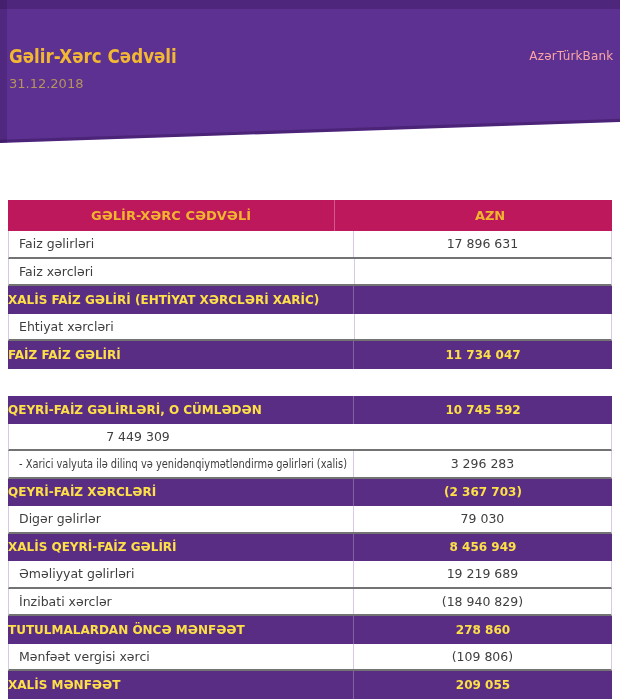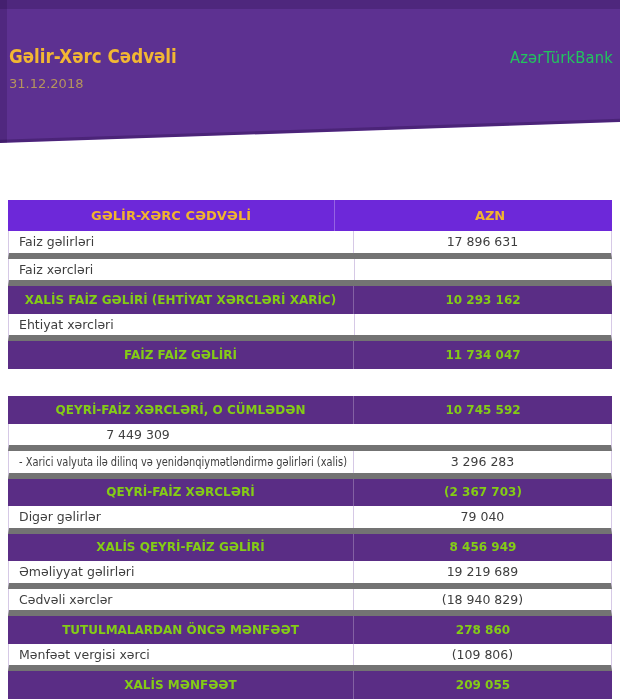--- a/index.html
+++ b/index.html
@@ -18,43 +18,43 @@
   .banner-top-shade   { position:absolute; top:0; left:0; width:100%; height:9px;  background:rgba(28,6,54,0.22); }
   .banner-left-shade  { position:absolute; top:0; left:0; width:7px;  height:100%; background:rgba(28,6,54,0.20); }
   .banner-diagonal-shade {
     position:absolute; left:-4px; top:139.5px; width:660px; height:3px;
     background:rgba(34,8,62,0.30);
     transform:rotate(-1.94deg); transform-origin:0 0;
   }
   .banner-title { position:absolute; left:9px; top:45px; font-size:19px; font-weight:bold; color:#f2b733; white-space:nowrap; }
   .banner-title > span { display:inline-block; transform:scaleX(0.88); transform-origin:0 50%; }
   .banner-date  { position:absolute; left:9px; top:76px; font-size:13px; color:#b5945d; white-space:nowrap; }
-  .banner-logo  { position:absolute; right:7px; top:48px; font-size:16px; color:#22c55e; white-space:nowrap; letter-spacing:0.2px; }
+  .banner-logo  { position:absolute; right:7px; top:48px; font-size:13px; color:#fca5a5; white-space:nowrap; letter-spacing:0.2px; }
   .banner-logo > span { display:inline-block; transform:scaleX(0.92); transform-origin:100% 50%; }
 
   
   .table { position:absolute; left:8px; top:200px; width:604px; }
   .trow  { display:flex; height:27.5px; background:#ffffff; }
   .cell  { display:flex; align-items:center; overflow:hidden; }
   .cell-label { width:346px; }
   .cell-value { width:258px; justify-content:center; }
 
   
-  .trow.thead { height:31px; background:#6d28d9;gap:33px; }
+  .trow.thead { height:31px; background:#be185d;gap:33px; }
   .trow.thead .cell { justify-content:center; font-weight:bold; font-size:13px; color:#f1b42f; }
   .trow.thead .cell-label { border-right:1px solid rgba(255,255,255,0.28); }
 
   
-  .trow.item { border-bottom:6px solid #737373; border-left:1px solid #d6c9e6; border-right:1px solid #d6c9e6;text-align:center; }
+  .trow.item { border-bottom:2px solid #737373; border-left:1px solid #d6c9e6; border-right:1px solid #d6c9e6;text-align:center; }
   .trow.item .cell { font-size:12.5px; color:#3e3e3e; }
   .trow.item .cell-label { padding-left:10px; border-right:1px solid #d6c9e6; }
 
   
   .trow.total { background:#5a2d85; }
-  .trow.total .cell { justify-content:center; font-weight:bold; font-size:12px; color:#84cc16; }
+  .trow.total .cell { font-weight:bold; font-size:12px; color:#fde047; }
   .trow.total .cell-label { border-right:1px solid rgba(255,255,255,0.25); }
 
   
   .trow.spacer { background:#ffffff; }
 
   .autofit { display:inline-block; white-space:nowrap; }
   .fit-left   { transform-origin:0 50%; }
   .fit-center { transform-origin:50% 50%; }
 </style>
 </head>
@@ -91,23 +91,20 @@
         </div>
         <div class="trow item">
           <div class="cell cell-label">
             <span class="autofit fit-left">Faiz xərcləri</span>
           </div>
         </div>
         <div class="trow total">
           <div class="cell cell-label">
             <span class="autofit fit-center">XALİS FAİZ GƏLİRİ (EHTİYAT XƏRCLƏRİ XARİC)</span>
           </div>
-          <div class="cell cell-value">
-            <span class="autofit fit-center">10 293 162</span>
-          </div>
         </div>
         <div class="trow item">
           <div class="cell cell-label">
             <span class="autofit fit-left">Ehtiyat xərcləri</span>
           </div>
         </div>
         <div class="trow total">
           <div class="cell cell-label">
             <span class="autofit fit-center">FAİZ FAİZ GƏLİRİ</span>
           </div>
@@ -118,21 +115,21 @@
         <div class="trow spacer">
           <div class="cell cell-label">
             <span class="autofit fit-center"></span>
           </div>
           <div class="cell cell-value">
             <span class="autofit fit-center"></span>
           </div>
         </div>
         <div class="trow total">
           <div class="cell cell-label">
-            <span class="autofit fit-center">QEYRİ-FAİZ XƏRCLƏRİ, O CÜMLƏDƏN</span>
+            <span class="autofit fit-center">QEYRİ-FAİZ GƏLİRLƏRİ, O CÜMLƏDƏN</span>
           </div>
           <div class="cell cell-value">
             <span class="autofit fit-center">10 745 592</span>
           </div>
         </div>
         <div class="trow item">
           <div class="cell cell-value">
             <span class="autofit fit-center">7 449 309</span>
           </div>
         </div>
@@ -150,42 +147,42 @@
           </div>
           <div class="cell cell-value">
             <span class="autofit fit-center">(2 367 703)</span>
           </div>
         </div>
         <div class="trow item">
           <div class="cell cell-label">
             <span class="autofit fit-left">Digər gəlirlər</span>
           </div>
           <div class="cell cell-value">
-            <span class="autofit fit-center">79 040</span>
+            <span class="autofit fit-center">79 030</span>
           </div>
         </div>
         <div class="trow total">
           <div class="cell cell-label">
             <span class="autofit fit-center">XALİS QEYRİ-FAİZ GƏLİRİ</span>
           </div>
           <div class="cell cell-value">
             <span class="autofit fit-center">8 456 949</span>
           </div>
         </div>
         <div class="trow item">
           <div class="cell cell-label">
             <span class="autofit fit-left">Əməliyyat gəlirləri</span>
           </div>
           <div class="cell cell-value">
             <span class="autofit fit-center">19 219 689</span>
           </div>
         </div>
         <div class="trow item">
           <div class="cell cell-label">
-            <span class="autofit fit-left">Cədvəli xərclər</span>
+            <span class="autofit fit-left">İnzibati xərclər</span>
           </div>
           <div class="cell cell-value">
             <span class="autofit fit-center">(18 940 829)</span>
           </div>
         </div>
         <div class="trow total">
           <div class="cell cell-label">
             <span class="autofit fit-center">TUTULMALARDAN ÖNCƏ MƏNFƏƏT</span>
           </div>
           <div class="cell cell-value">

